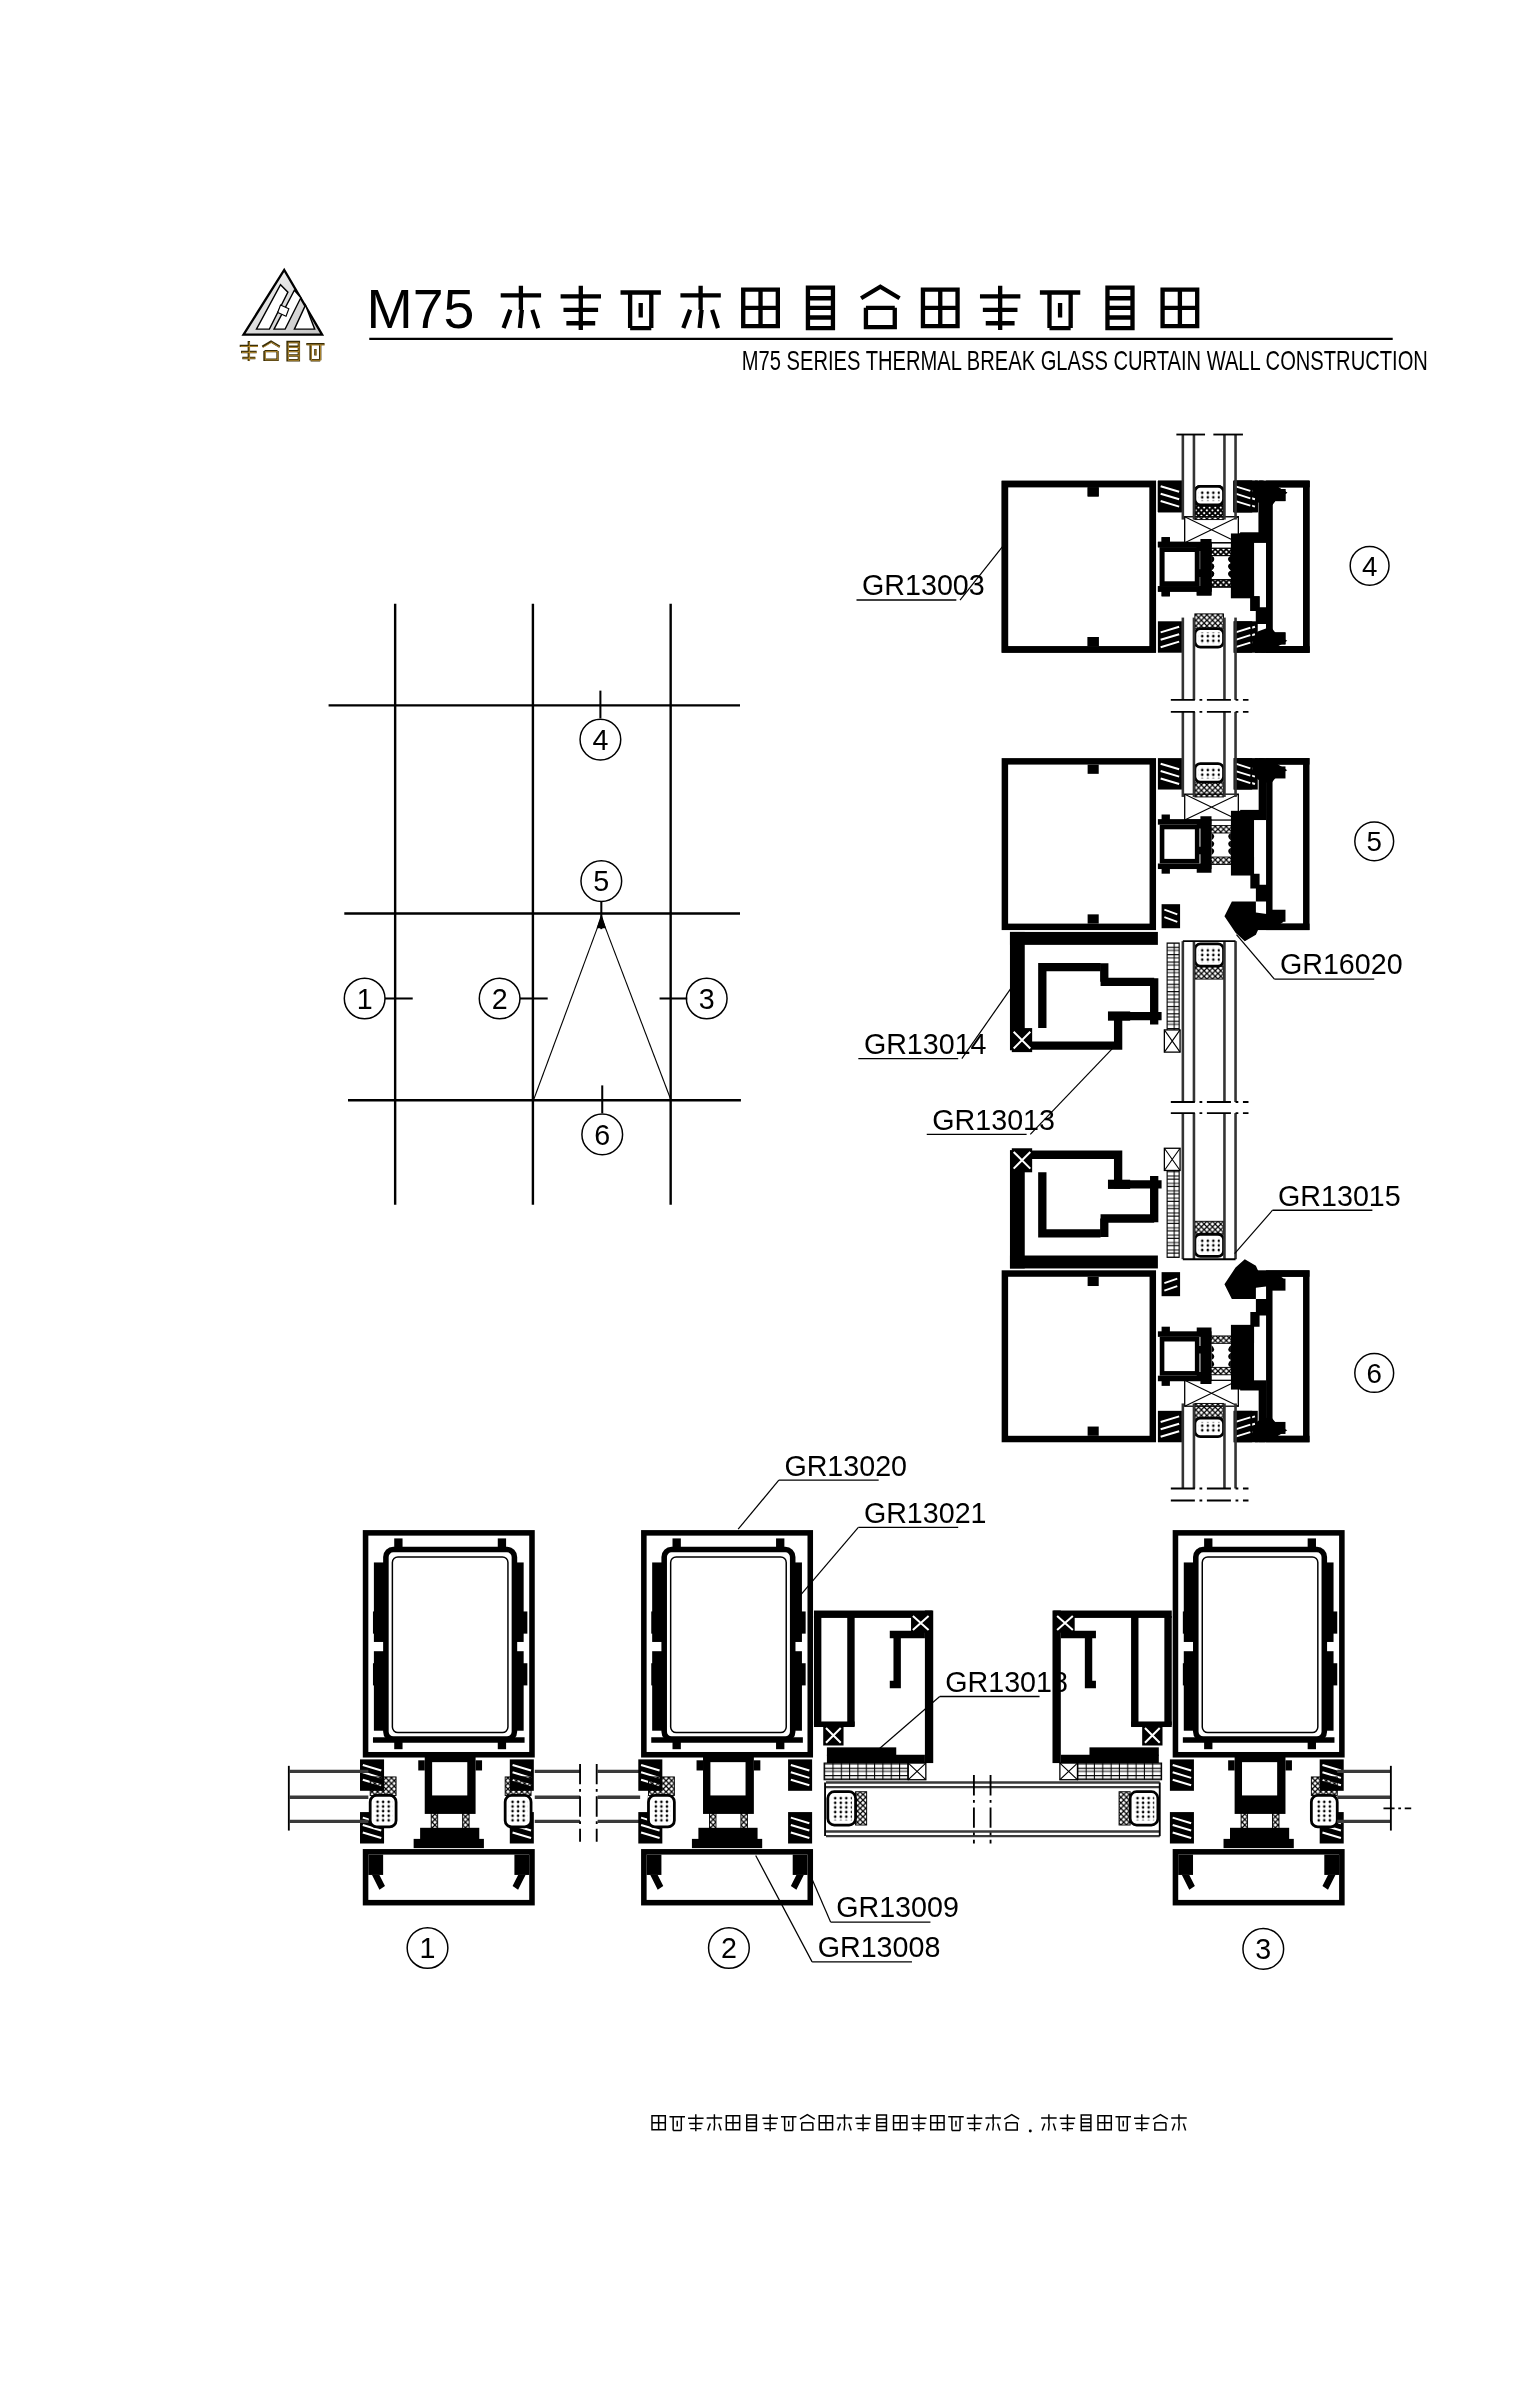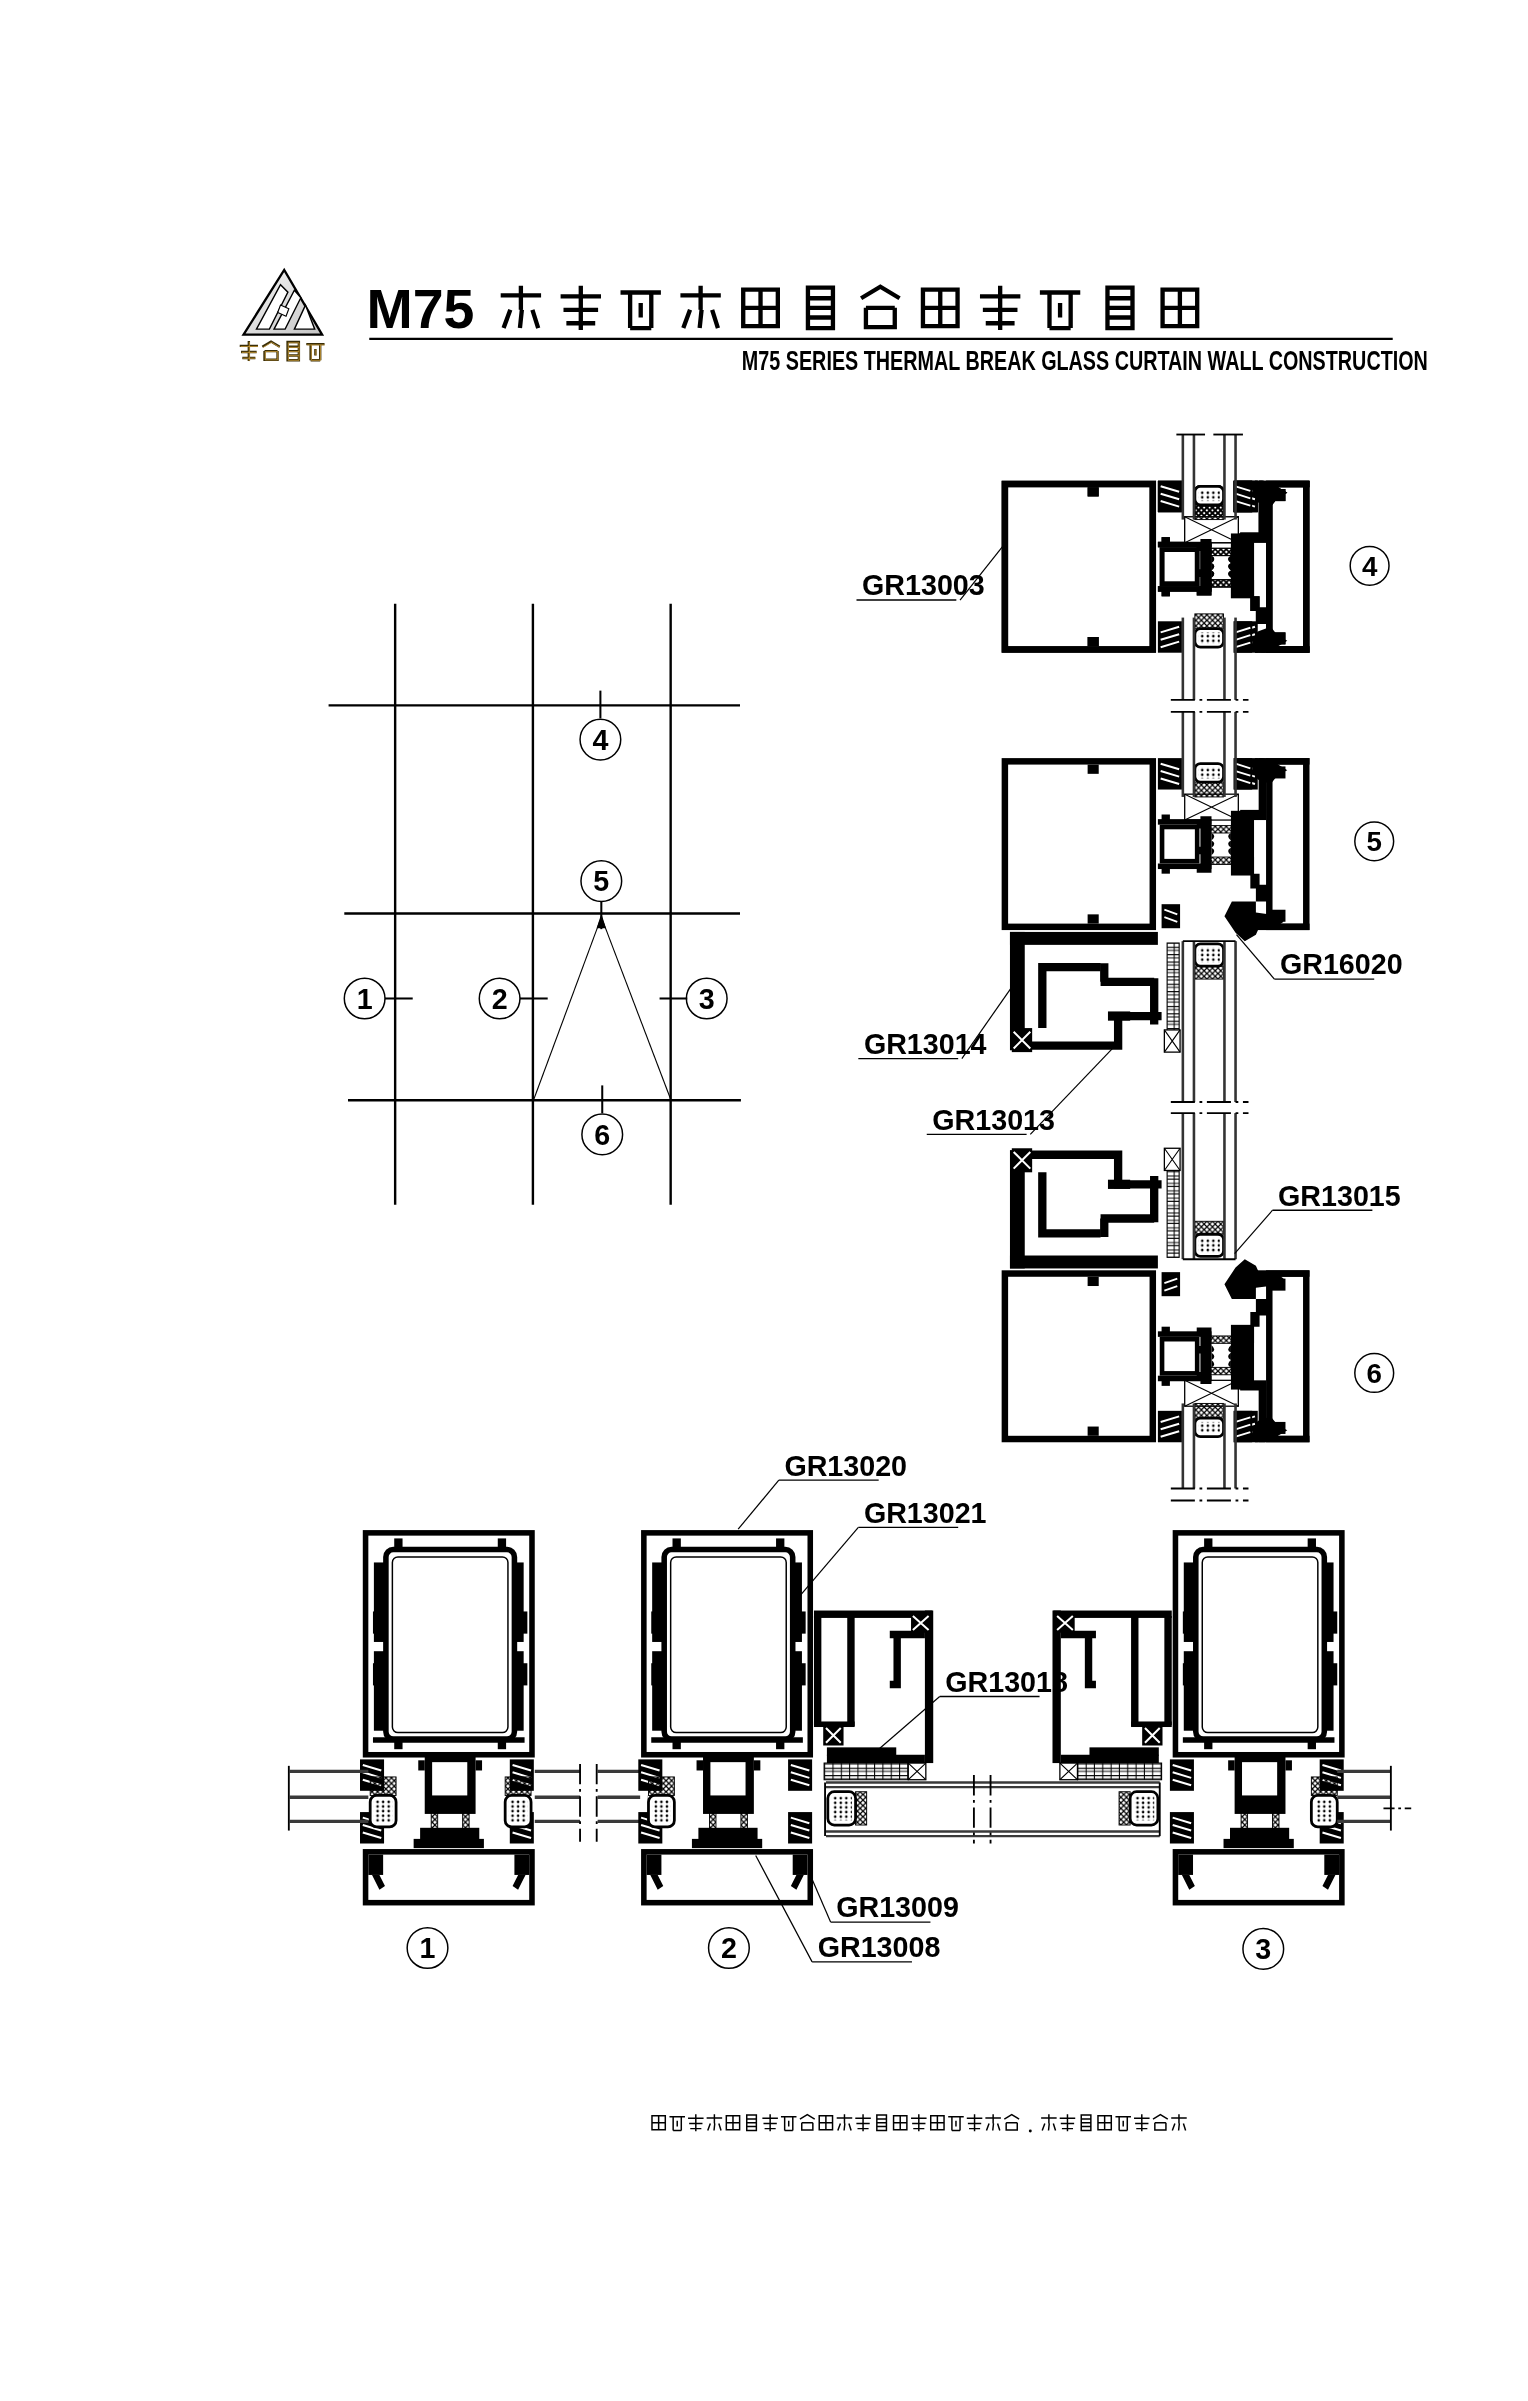--- a/index.html
+++ b/index.html
@@ -1,17 +1,17 @@
 <!DOCTYPE html>
 <html style="font-size:15px"><head>
 <meta charset="utf-8">
 <style>
 html,body{margin:0;padding:0;background:#fff;}
 #page{position:relative;width:1529px;height:2401px;background:#fff;overflow:hidden;
- font-family:"Liberation Sans",sans-serif;font-weight:bold;}
+ font-family:"Liberation Sans",sans-serif;}
 svg{position:absolute;top:0;left:0;}
 text{font-family:"Liberation Sans",sans-serif;}
 </style>
 </head>
 <body>
 <div id="page">
 <svg width="1529" height="2401" viewBox="0 0 1653 2597" fill="none">
 <defs>
 <pattern id="hx" width="7" height="7" patternUnits="userSpaceOnUse">
   <path d="M0,0 L7,7 M7,0 L0,7" stroke="#000" stroke-width="1.1" fill="none"></path>

